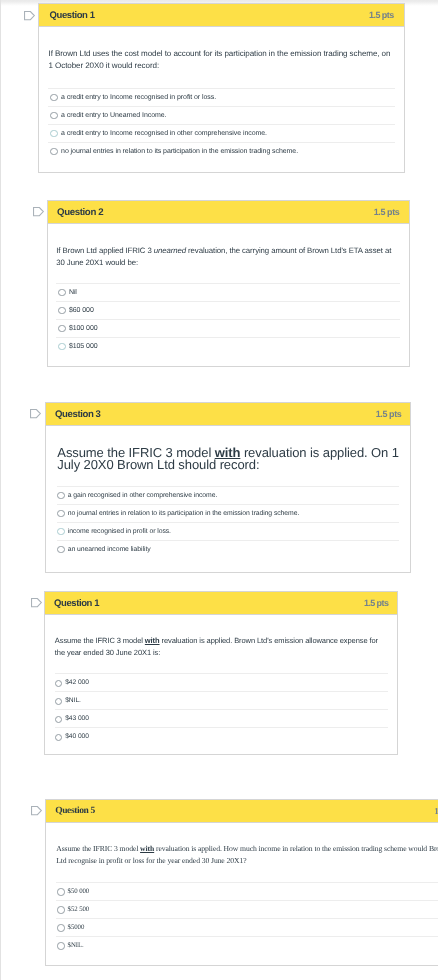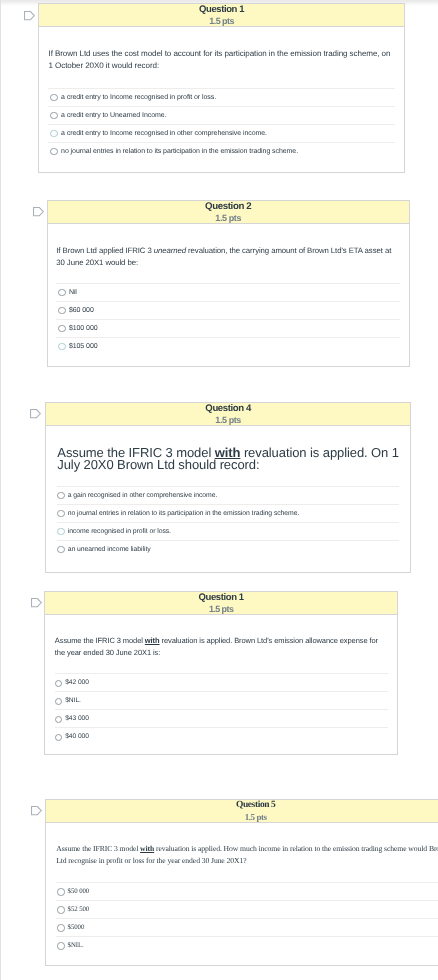--- a/index.html
+++ b/index.html
@@ -13,22 +13,22 @@
   }
   .page { position: relative; width:438px; height:980px; overflow:hidden; background:#fff; }
   .page-left-edge { position:absolute; left:0; top:0; width:1px; height:980px; background:#e2e2e2; }
   .top-band { position:absolute; left:0; top:0; width:438px; height:6px;
               background:linear-gradient(to bottom, #e9e9e9 0%, #ededed 30%, #f4f4f4 55%, #fbfbfb 80%, #ffffff 100%); }
 
   .qblock { position:absolute; }
   .flag-wrap { position:absolute; width:12px; height:10px; line-height:0; }
 
   .qbox { border:1px solid #d5d5d5; background:#fff; }
-  .q-header { height:23px; background:#fef9c3; border-bottom:1px solid #d5d5d5;
-              display:flex; align-items:center; justify-content:space-between;flex-direction:column; }
+  .q-header { height:23px; background:#fde047; border-bottom:1px solid #d5d5d5;
+              display:flex; align-items:center; justify-content:space-between; }
   .q-title { font-weight:bold; color:#2d3b45; letter-spacing:-0.4px; white-space:nowrap; }
   .q-pts { font-weight:bold; color:#73818c; letter-spacing:-0.55px; white-space:nowrap; }
   .q-body { position:relative; }
   .q-text { color:#2d3b45; }
   .answers { margin-top:0; }
   .answer { display:flex; align-items:center; border-top:1px solid #ededed; height:18px; }
   .radio { border:0.9px solid #949da3; border-radius:50%;
            flex:0 0 auto; background:#fff; position:relative; top:0.6px; }
   .radio.teal { border-color:#a9ccd0; }
   .ans-text { color:#2d3b45; white-space:nowrap; }
@@ -106,21 +106,21 @@
           <div style="height:11px"></div>
         </div>
       </div>
     </div>
     <div class="qblock" style="top: 402px; left: 44.8px; width: 366.7px;">
       <div class="flag-wrap" style="left:-14.599999999999998px;top:7.3px"><svg viewBox="0 0 12 10" width="12" height="10">
           <path d="M0.55 0.55 H6.4 L10.3 4.6 L6.4 8.65 H0.55 Z" fill="none" stroke="#a9b1b8" stroke-width="1.05" stroke-linejoin="miter"></path>
         </svg></div>
       <div class="qbox">
         <div class="q-header" style="padding:0 9.2px">
-          <span class="q-title" style="font-size:9.6px;letter-spacing:-0.4px">Question 4</span>
+          <span class="q-title" style="font-size:9.6px;letter-spacing:-0.4px">Question 3</span>
           <span class="q-pts" style="font-size:9px;letter-spacing:-0.42px">1.5 pts</span>
         </div>
         <div class="q-body" style="padding:0 11.5px">
           <div class="q-text" style="font-size:13px;letter-spacing:-0.09px;line-height:12px;padding-top:20.5px">Assume the IFRIC 3 model <span class="bu">with</span> revaluation is applied. On 1 July 20X0 Brown Ltd should record:</div>
           <div class="answers" style="margin-top:15px">
             <label class="answer" style="padding-left:0px">
               <span class="radio" style="width:7.4px;height:7.4px"></span>
               <span class="ans-text" style="font-size:6.85px;letter-spacing:-0.07px;margin-left:3px">a gain recognised in other comprehensive income.</span>
             </label>
             <label class="answer" style="padding-left:0px">

